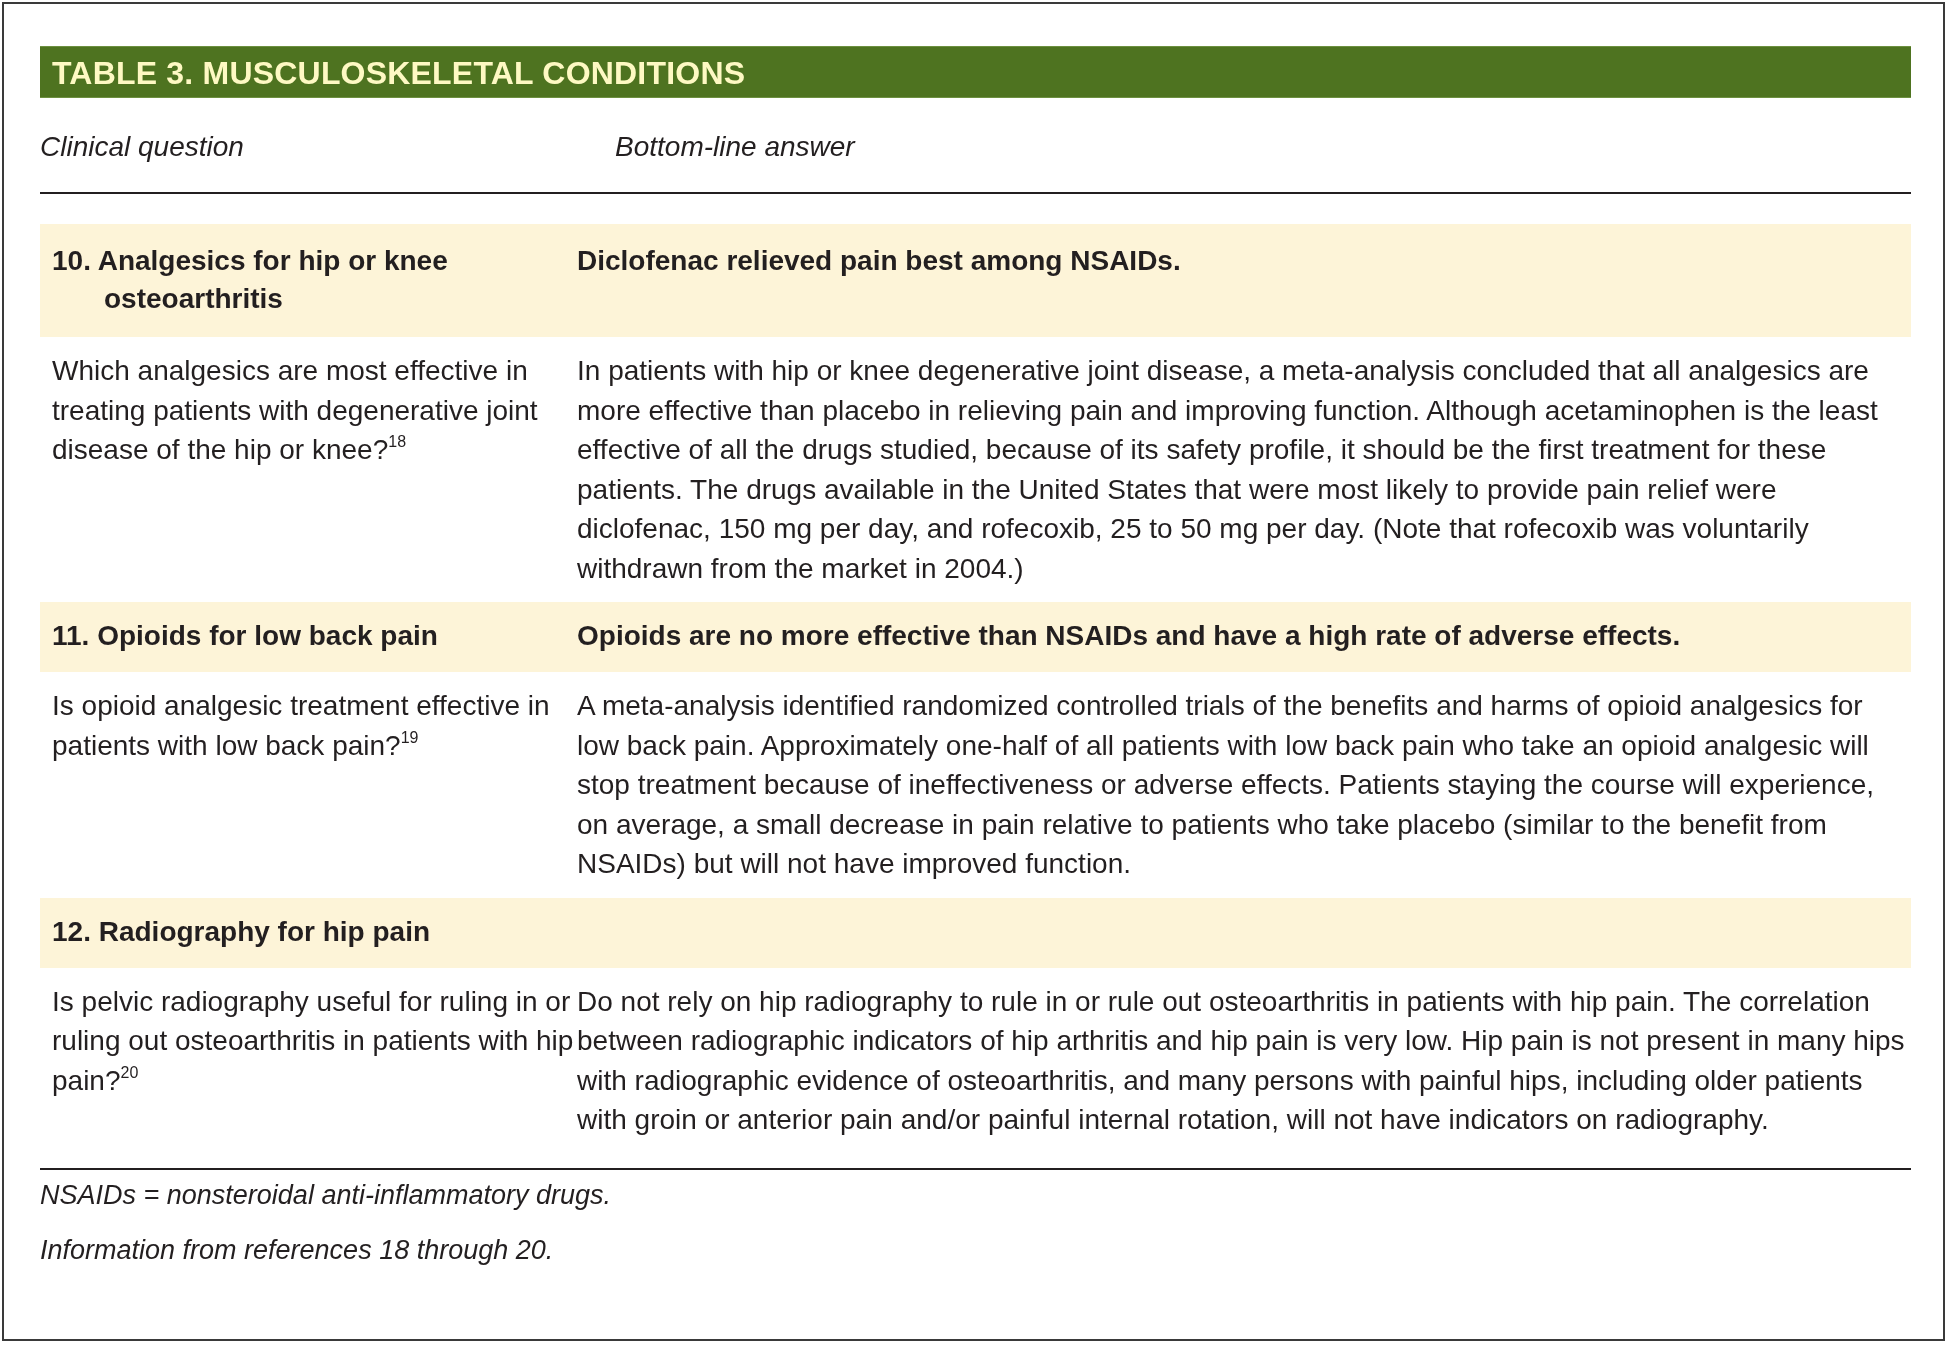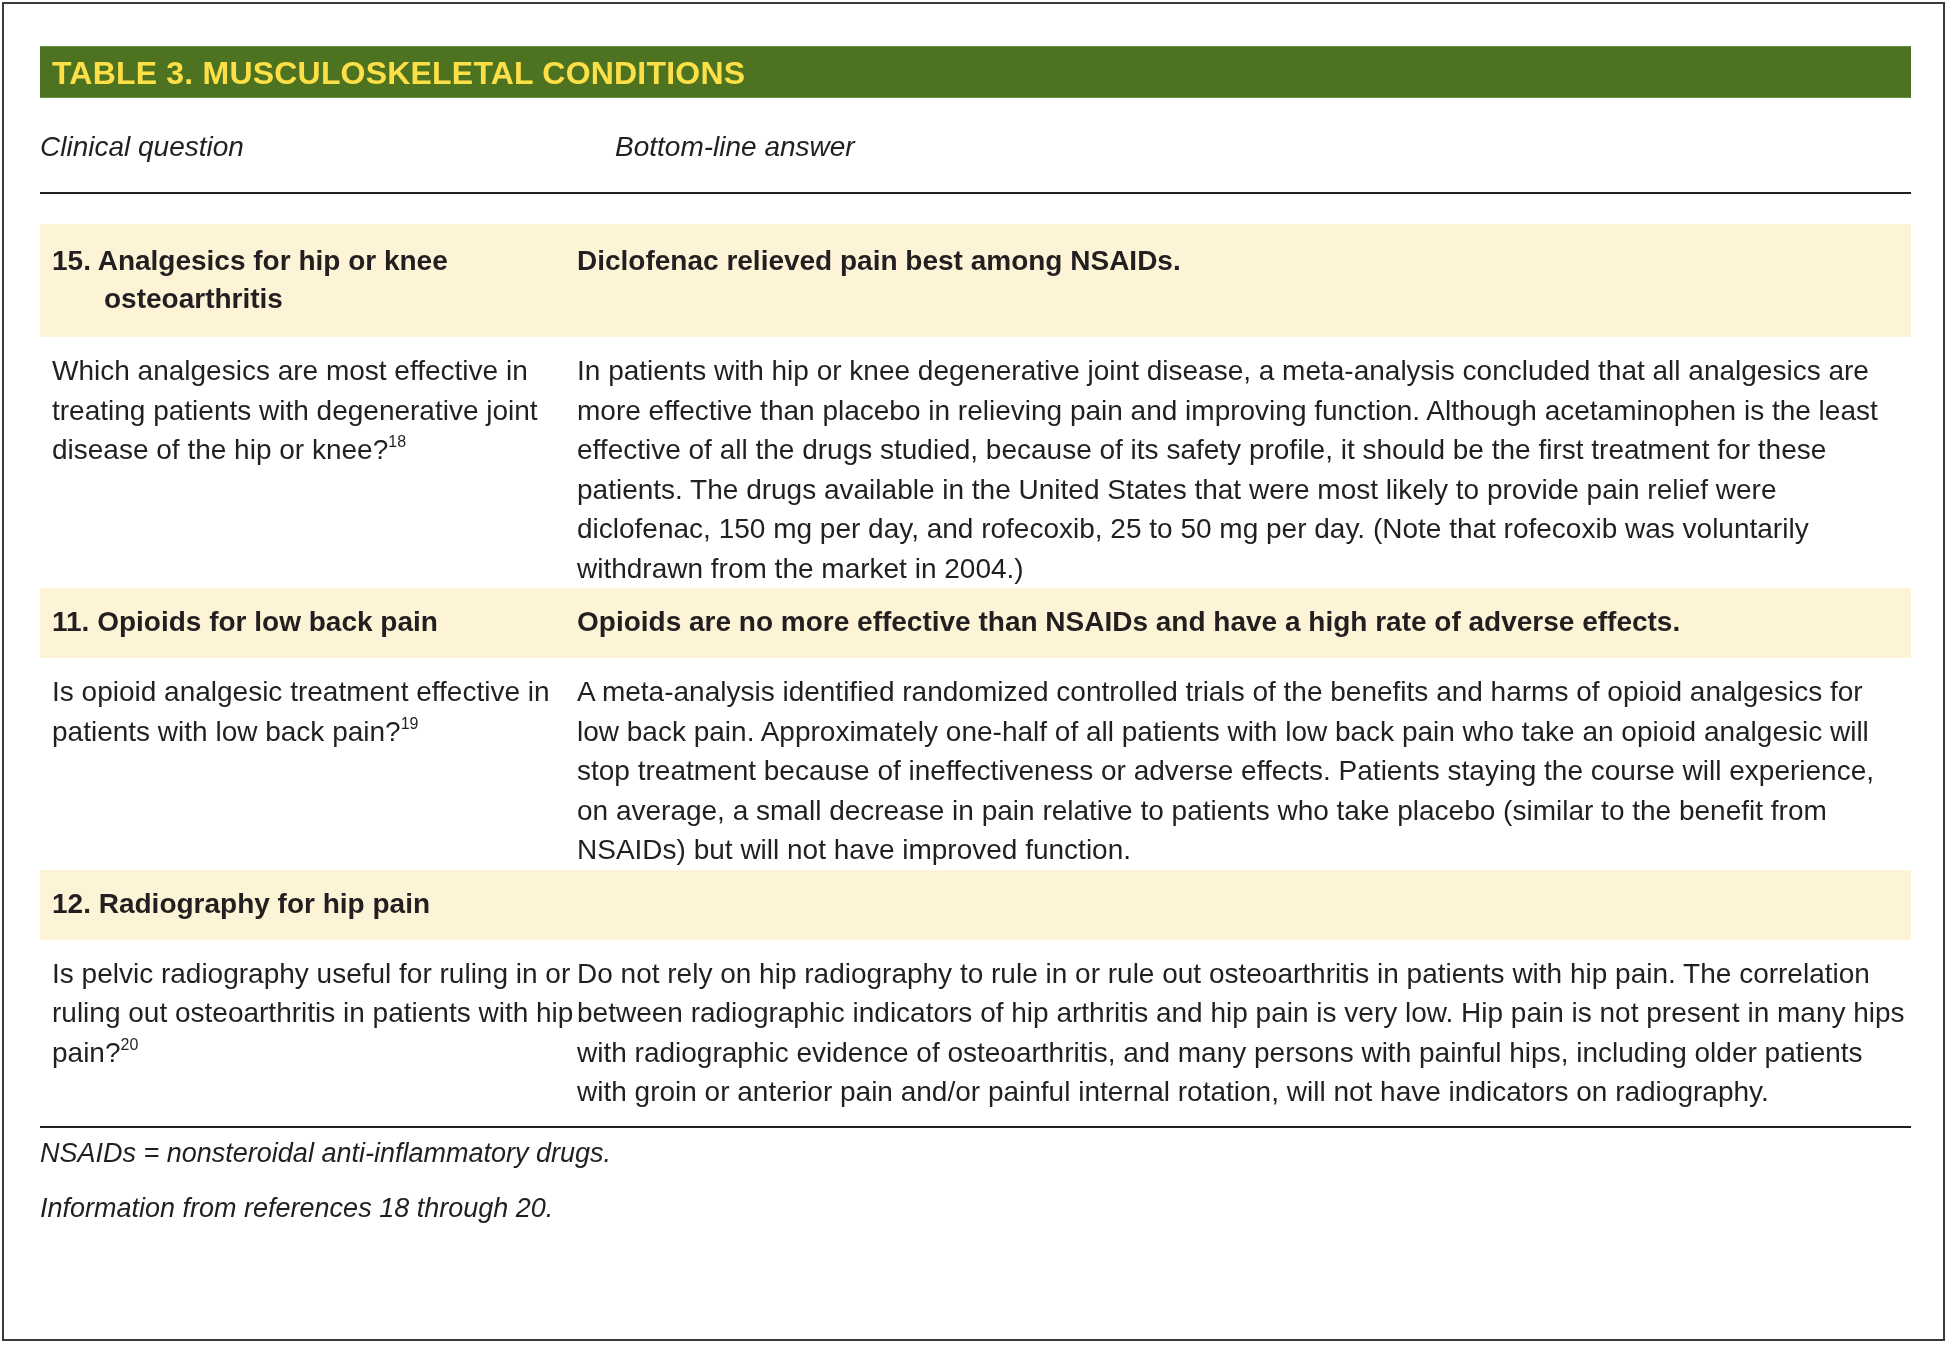--- a/index.html
+++ b/index.html
@@ -1,35 +1,35 @@
 <!DOCTYPE html>
 <html><head>
 <meta charset="utf-8">
 <style>
   html, body { margin: 0; padding: 0; background: #ffffff; }
   body { width: 1951px; height: 1345px; position: relative; overflow: hidden;
          font-family: "Liberation Sans", "DejaVu Sans", sans-serif; color: #231f20; }
   .frame { position: absolute; left: 2px; top: 2px; width: 1943px; height: 1339px;
            border: 2px solid #3a3a3a; box-sizing: border-box; }
   .content { position: absolute; left: 40px; top: 46px; width: 1871px; }
-  .title-bar { height: 52px; background: #4e7320; color: #fde047; font-weight: bold;
+  .title-bar { height: 52px; background: #4e7320; color: #fef9c3; font-weight: bold;
                font-size: 32px; line-height: 52px; padding-left: 12px; letter-spacing: 0.2px;
                border-top: 1px solid #6d9040; border-bottom: 1px solid #6d9040; box-sizing: border-box; }
   .col-head { display: flex; height: 96px; align-items: center; font-style: italic;
               font-size: 28px; color: #231f20; border-bottom: 2px solid #231f20; box-sizing: border-box; padding-top: 4px; }
   .col-head .c1 { width: 537px; padding-left: 0; }
   .col-head .c2 { flex: 1; margin-left: 38px; }
   .spacer { height: 30px; }
   .row-title { display: flex; background: #fdf4d8; font-weight: bold; font-size: 28px; line-height: 38px; }
   .row-title .c1 { width: 525px; padding-left: 12px; box-sizing: content-box; }
   .row-title .c2 { flex: 1; }
   .title-t1 { padding-top: 18px; padding-bottom: 19px; }
   .title-t2 { padding-top: 15px; padding-bottom: 17px; }
   .row-title .c1 .txt { display: block; padding-left: 52px; text-indent: -52px; }
-  .row-body { display: flex; font-size: 28px; line-height: 39.5px; padding-top: 14px; }
+  .row-body { display: flex; font-size: 28px; line-height: 39.5px; padding-top: 14px; padding-bottom: 14px; }
   .row-body .c1 { width: 525px; padding-left: 12px; padding-right: 0; }
   .row-body .c2 { flex: 1; padding-right: 0; }
   sup { font-size: 16px; vertical-align: 12px; line-height: 0; }
   .bottom-rule { height: 0; border-top: 2px solid #231f20; margin-top: 14px; }
   .foot { font-style: italic; font-size: 27px; line-height: 34px; }
   .foot1 { margin-top: 8px; }
   .foot2 { margin-top: 21px; }
 </style>
 </head>
 <body>
@@ -41,21 +41,21 @@
 
   <div class="col-head">
     <div class="c1">Clinical question</div>
     <div class="c2">Bottom-line answer</div>
   </div>
 
   <div class="spacer"></div>
 
   <div class="row-title title-t1">
     <div class="c1">
-        <span class="txt">15. Analgesics for hip or knee osteoarthritis</span>
+        <span class="txt">10. Analgesics for hip or knee osteoarthritis</span>
       </div>
     <div class="c2">Diclofenac relieved pain best among NSAIDs.</div>
   </div>
   <div class="row-body">
     <div class="c1"><span>Which analgesics are most effective in treating patients with degenerative joint disease of the hip or knee?</span><sup>18</sup></div>
     <div class="c2">In patients with hip or knee degenerative joint disease, a meta-analysis concluded that all analgesics are more effective than placebo in relieving pain and improving function. Although acetaminophen is the least effective of all the drugs studied, because of its safety profile, it should be the first treatment for these patients. The drugs available in the United States that were most likely to provide pain relief were diclofenac, 150 mg per day, and rofecoxib, 25 to 50 mg per day. (Note that rofecoxib was voluntarily withdrawn from the market in 2004.)</div>
   </div>
 
   <div class="row-title title-t2">
     <div class="c1">

